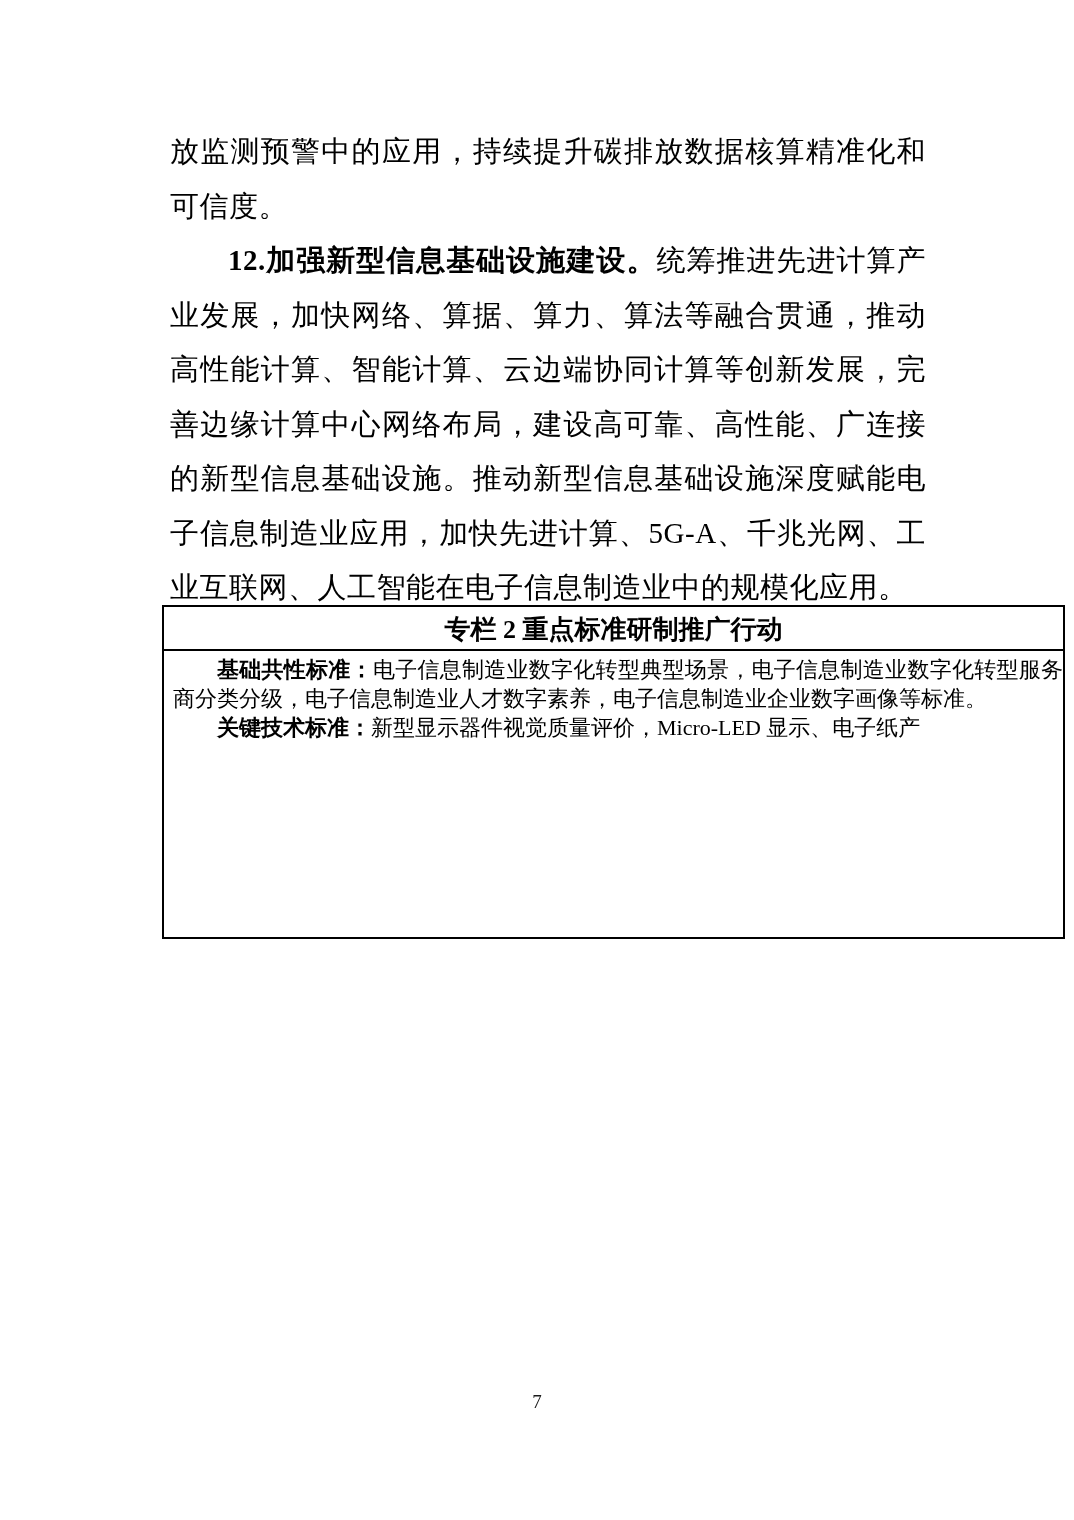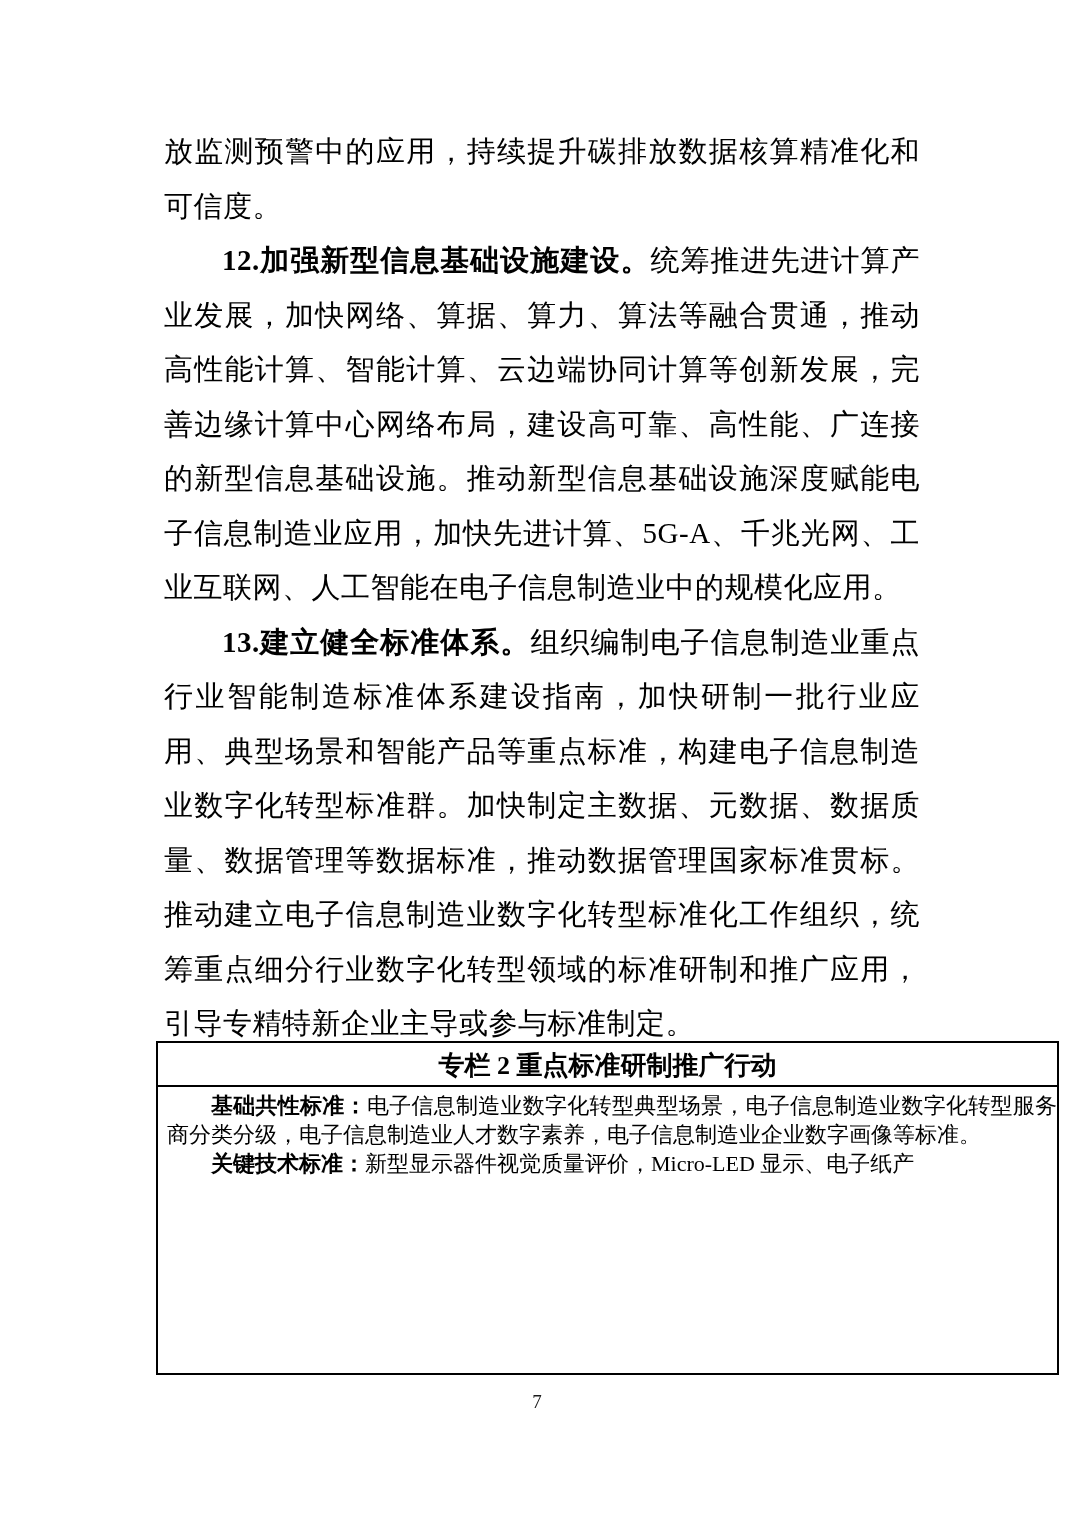--- a/index.html
+++ b/index.html
@@ -11,21 +11,21 @@
     position: relative;
     width: 1074px;
     height: 1520px;
     background: #ffffff;
     color: #000000;
     font-family: "Liberation Serif", "DejaVu Serif", serif;
     overflow: hidden;
   }
   .content {
     position: absolute;
-    left: 164px;
+    left: 170px;
     top: 124px;
     width: 756px;
   }
   .par {
     margin: 0;
     font-size: 29px;
     line-height: 54.5px;
     text-align: justify;
     text-justify: inter-character;
     letter-spacing: 0.5px;
@@ -82,21 +82,20 @@
 <body>
 
 <div class="page">
   <div class="content">
 
     <p class="par">放监测预警中的应用，持续提升碳排放数据核算精准化和可信度。</p>
 
 
     <p class="par indent-2em"><b>12.加强新型信息基础设施建设。</b><span>统筹推进先进计算产业发展，加快网络、算据、算力、算法等融合贯通，推动高性能计算、智能计算、云边端协同计算等创新发展，完善边缘计算中心网络布局，建设高可靠、高性能、广连接的新型信息基础设施。推动新型信息基础设施深度赋能电子信息制造业应用，加快先进计算、5G-A、千兆光网、工业互联网、人工智能在电子信息制造业中的规模化应用。</span></p>
 
-    <p class="par indent-2em"><b>13.建立健全标准体系。</b><span>组织编制电子信息制造业重点行业智能制造标准体系建设指南，加快研制一批行业应用、典型场景和智能产品等重点标准，构建电子信息制造业数字化转型标准群。加快制定主数据、元数据、数据质量、数据管理等数据标准，推动数据管理国家标准贯标。推动建立电子信息制造业数字化转型标准化工作组织，统筹重点细分行业数字化转型领域的标准研制和推广应用，引导专精特新企业主导或参与标准制定。</span></p>
 
     <div class="callout-box">
       <p class="callout-title">专栏 2 重点标准研制推广行动</p>
       <div class="callout-body">
 
         <p class="callout-par"><b>基础共性标准：</b><span>电子信息制造业数字化转型典型场景，电子信息制造业数字化转型服务商分类分级，电子信息制造业人才数字素养，电子信息制造业企业数字画像等标准。</span></p>
 
 
         <p class="callout-par"><b>关键技术标准：</b><span>新型显示器件视觉质量评价，Micro-LED 显示、电子纸产</span></p>
 

